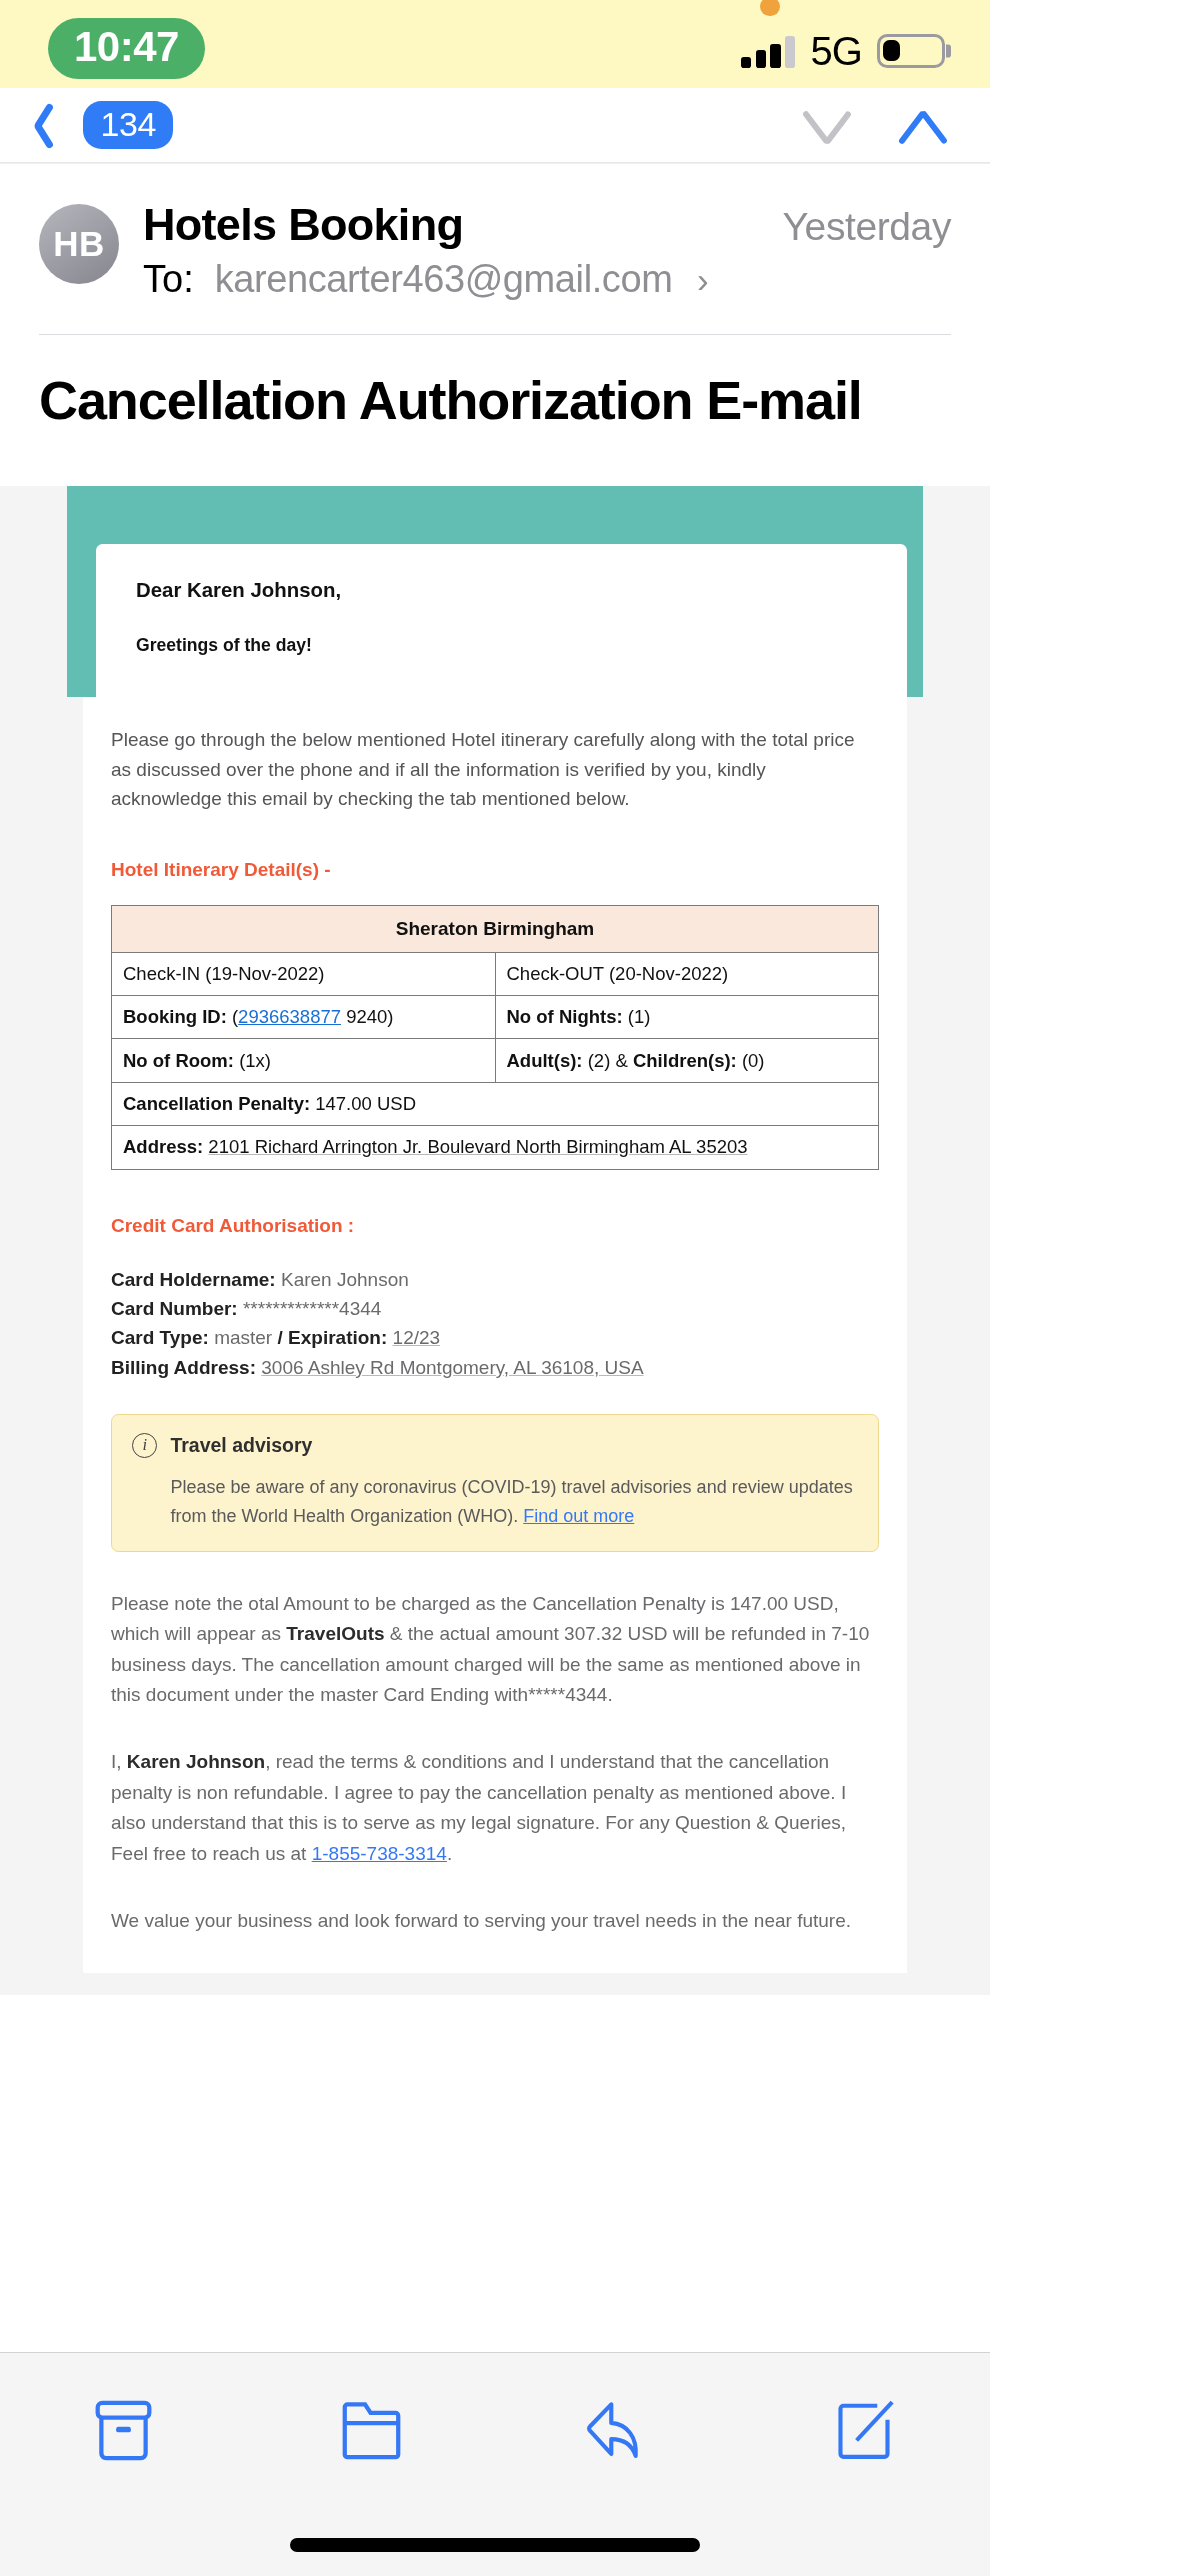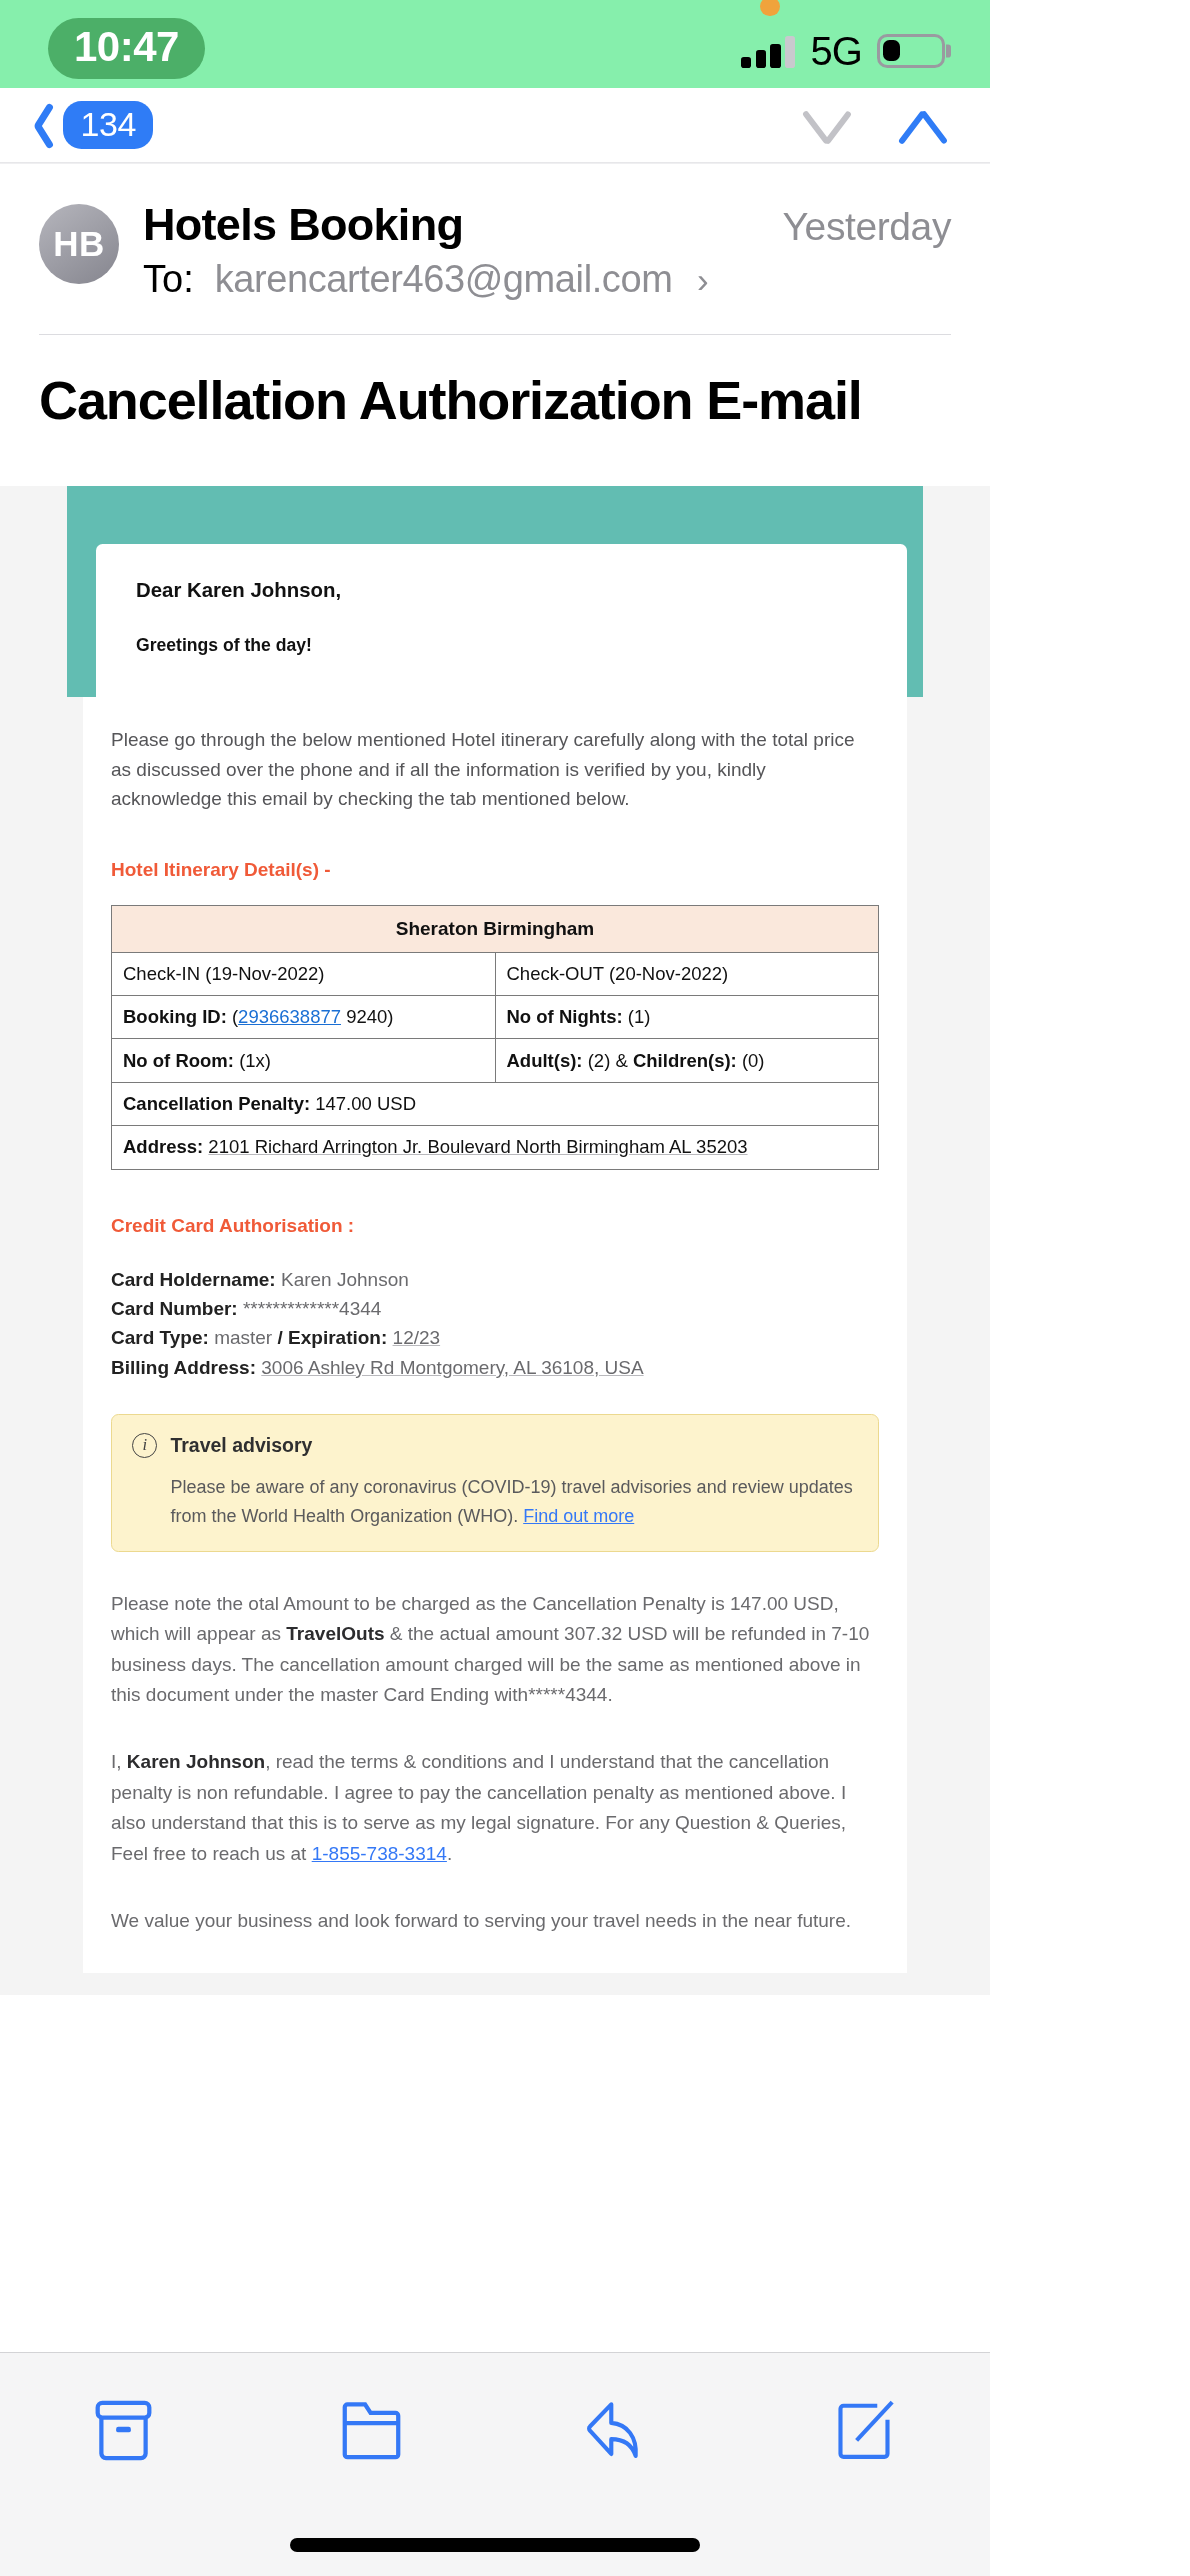--- a/index.html
+++ b/index.html
@@ -8,21 +8,21 @@
     height: 2576px;
     background: #ffffff;
     font-family: "Liberation Sans", sans-serif;
     -webkit-font-smoothing: antialiased;
     overflow: hidden;
   }
   .phone {
     position: relative;
     width: 990px;
     height: 2576px;
-    background: #86efac;
+    background: #fef9c3;
     display: flex;
     flex-direction: column;
   }
 
   
   .status-bar {
     position: relative;
     height: 88px;
     flex: 0 0 88px;
     display: flex;
@@ -87,21 +87,21 @@
   
   .nav-bar {
     flex: 0 0 74px;
     height: 74px;
     display: flex;
     align-items: center;
     justify-content: space-between;
     padding: 0 39px 0 22px;
     background: #ffffff;
   }
-  .nav-left { display: flex; align-items: center; gap: 0; }
+  .nav-left { display: flex; align-items: center; gap: 20px; }
   .chev-back {
     width: 41px; height: 50px;
     position: relative;
   }
   .chev-back::before, .chev-back::after {
     content: ""; position: absolute; left: 11px;
     width: 6.5px; height: 28px; background: #2f7cf6; border-radius: 3.7px;
   }
   .chev-back::before { top: 0px; transform: rotate(32deg); transform-origin: bottom center; }
   .chev-back::after { top: 24px; transform: rotate(-32deg); transform-origin: top center; }

